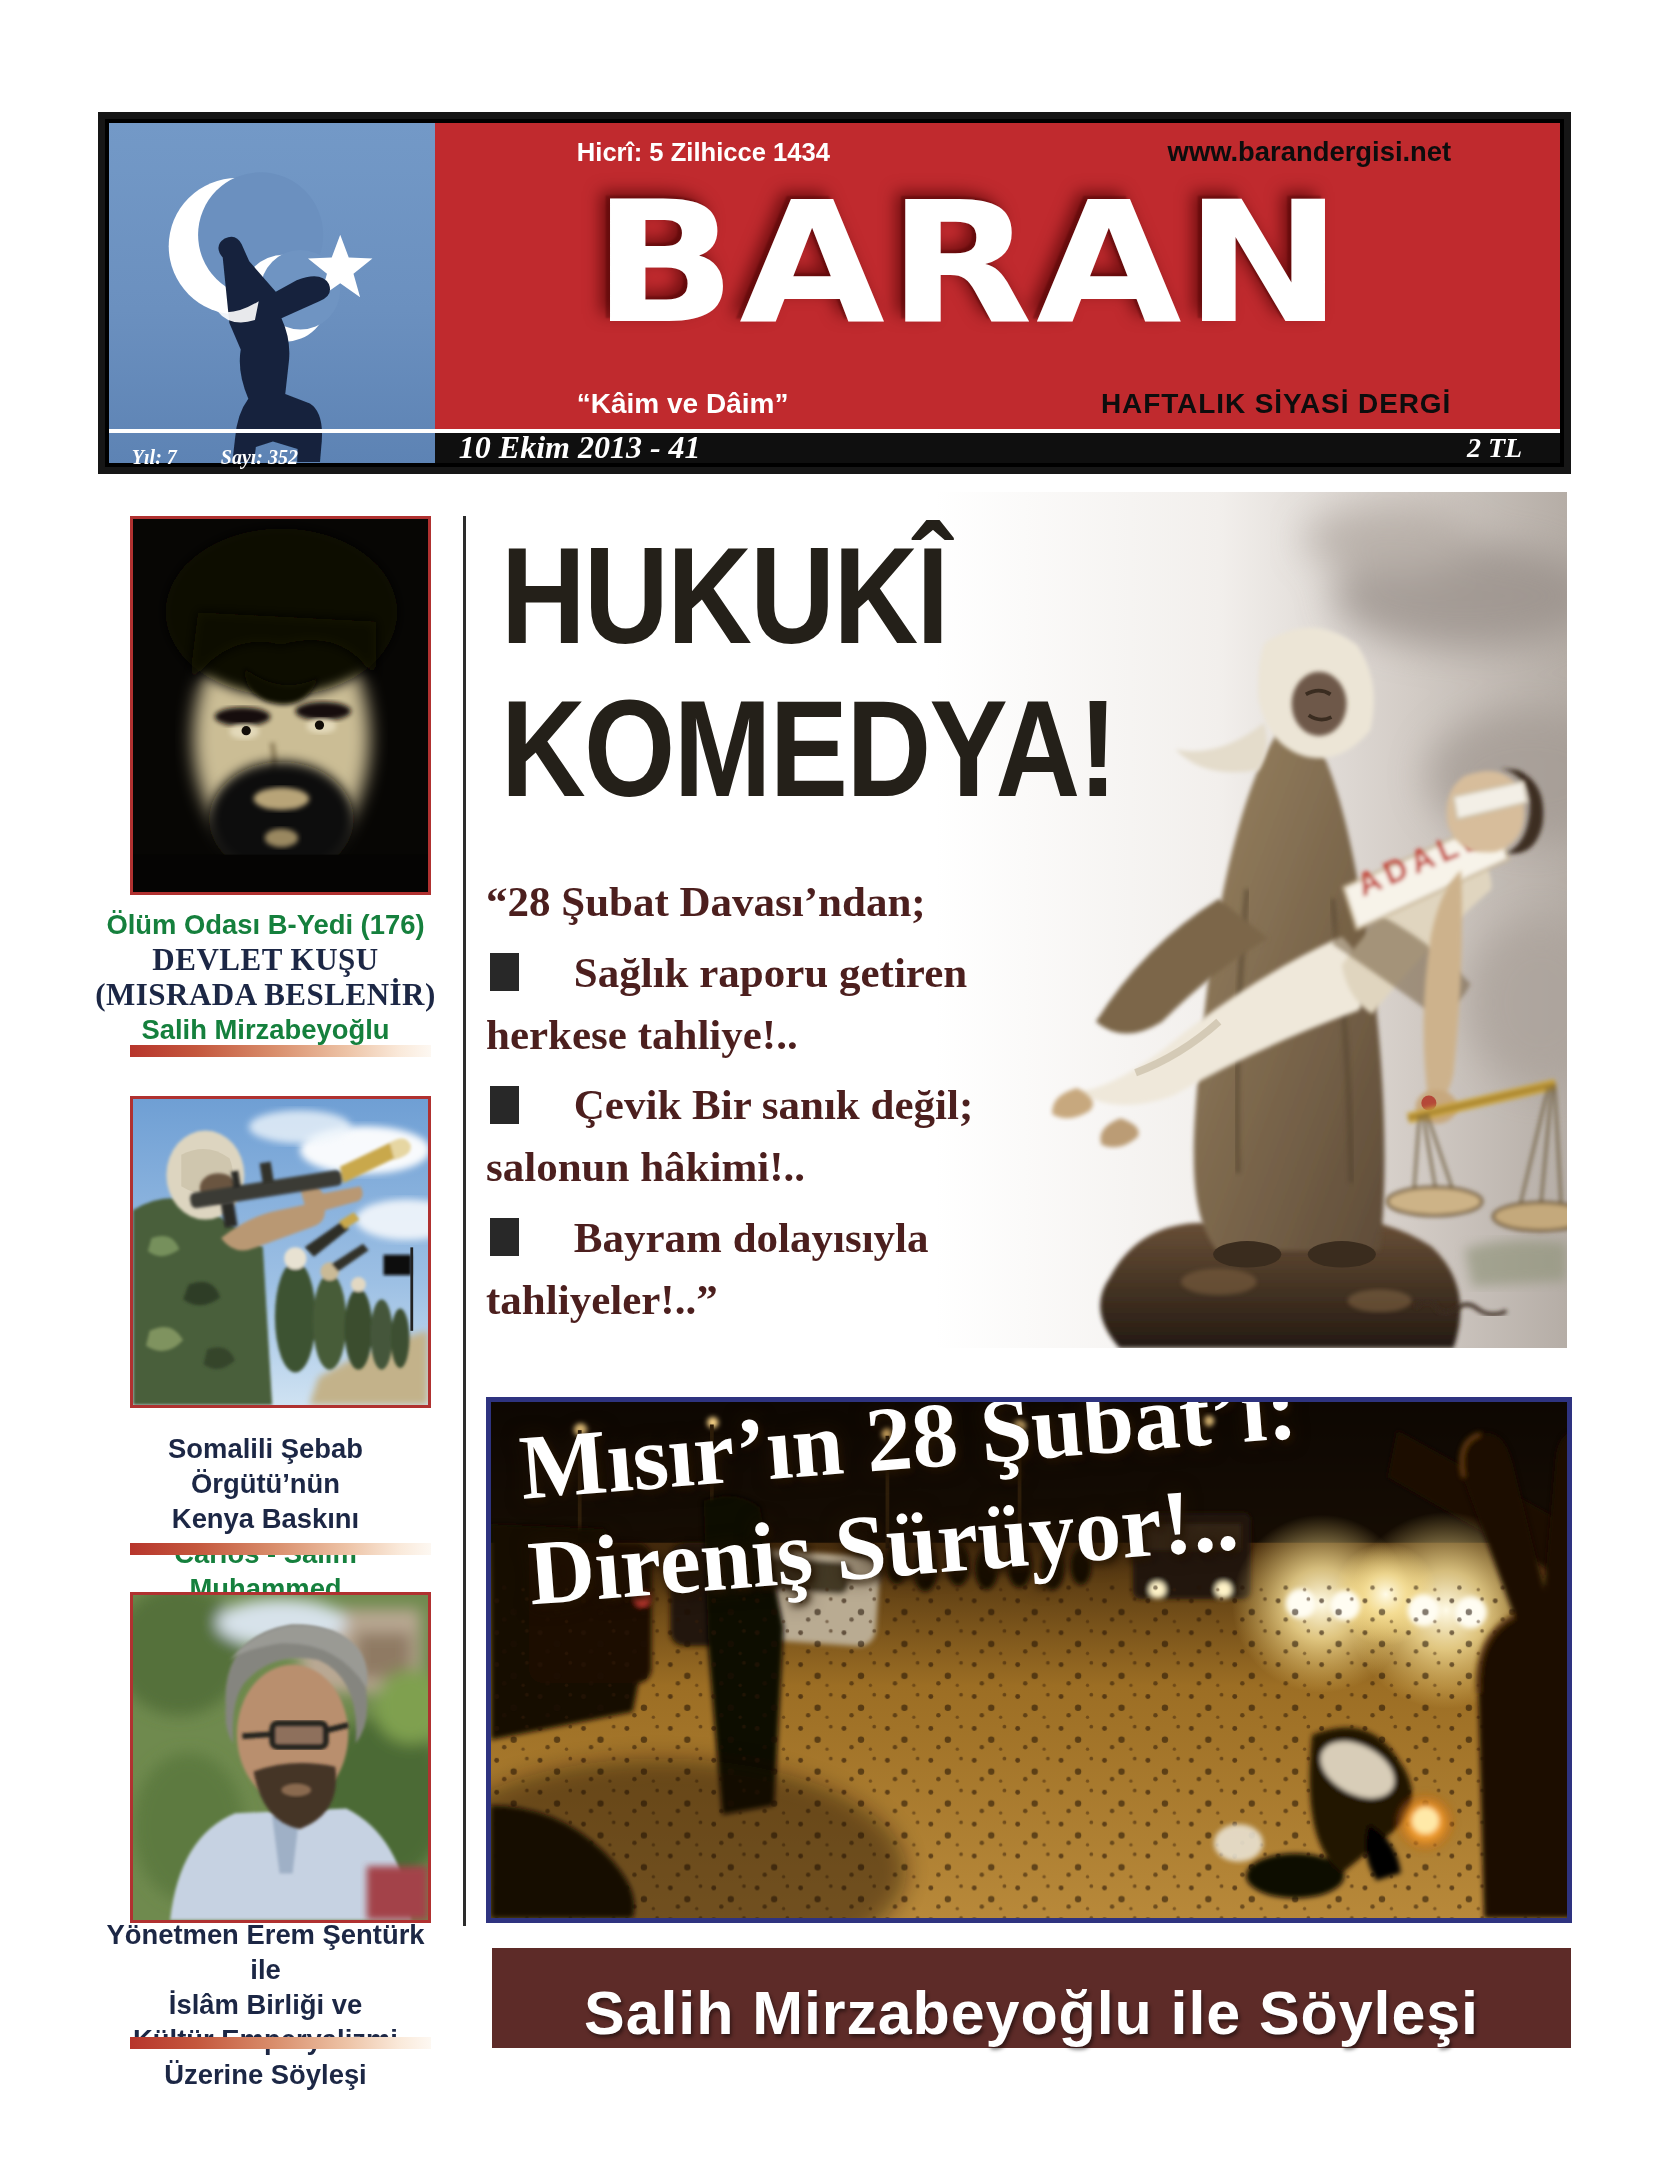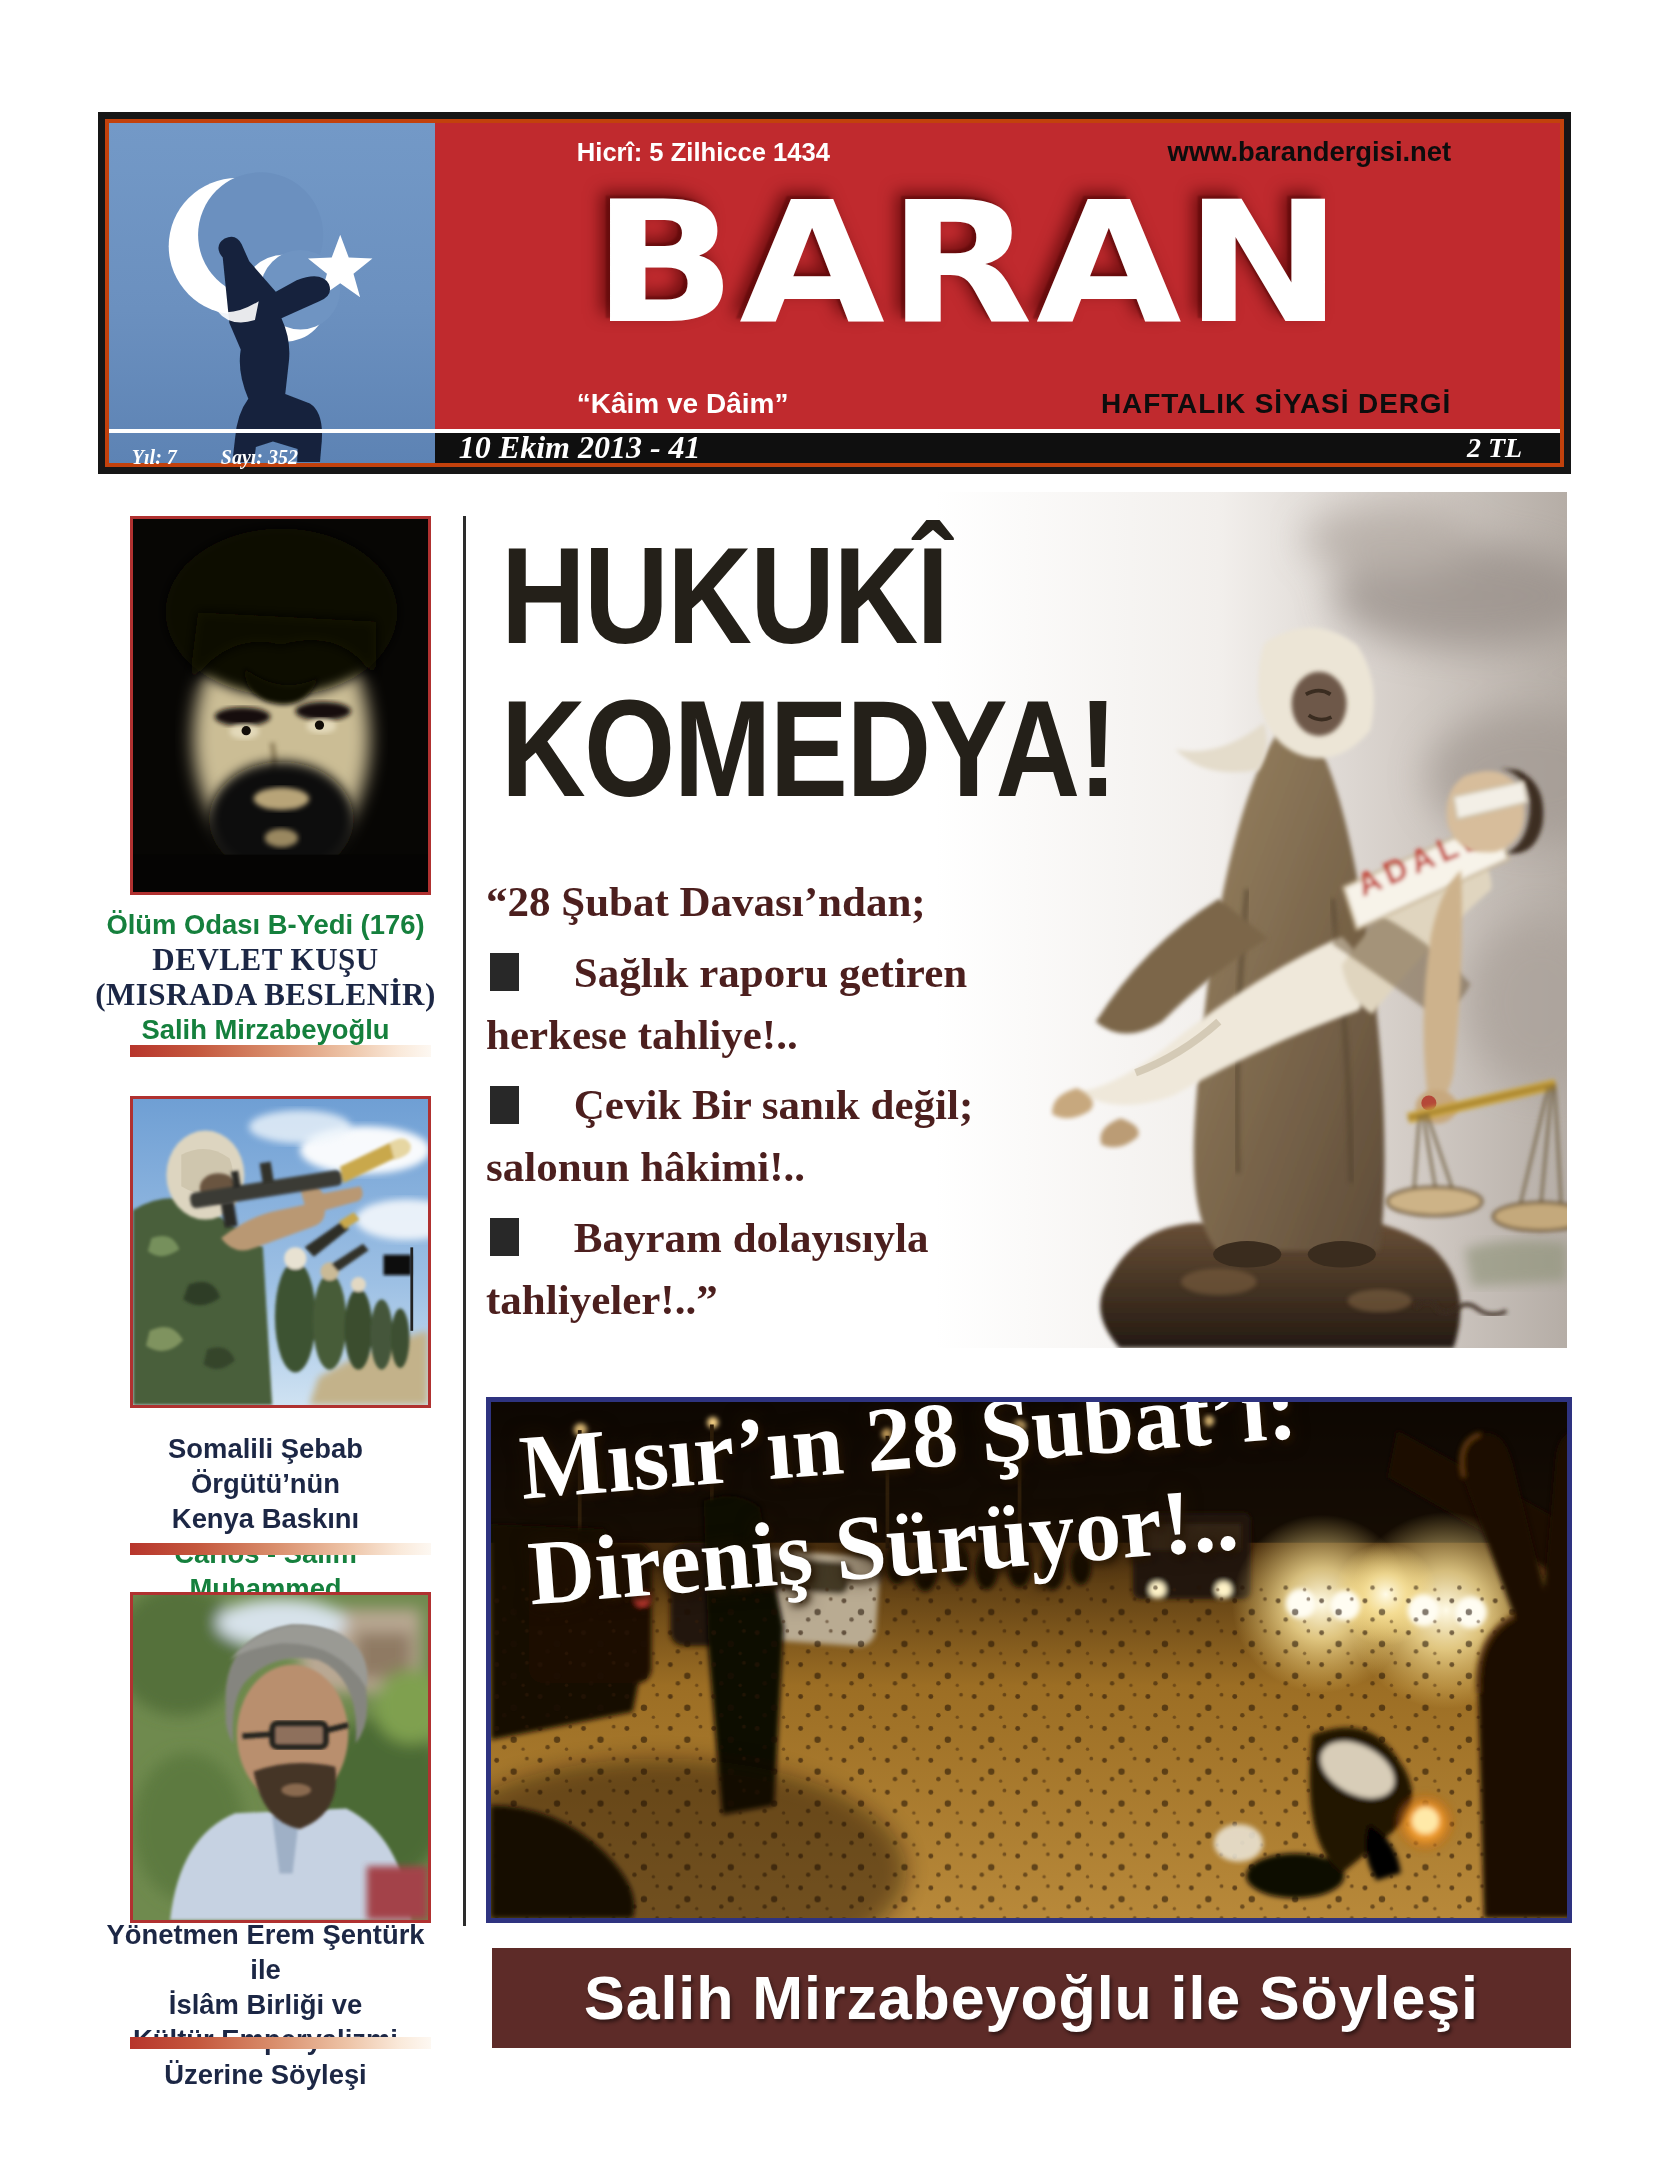--- a/index.html
+++ b/index.html
@@ -1,21 +1,21 @@
 <!DOCTYPE html>
 <html style="font-size:15px"><head>
 <meta charset="utf-8">
 <style>
   html,body{margin:0;padding:0;background:#e8e8e8;}
   .page{position:relative;width:1676px;height:2179px;background:#ffffff;
         font-family:"Liberation Sans",sans-serif;overflow:hidden;}
 
   
   .masthead{position:absolute;left:98px;top:112px;width:1473px;height:362px;
-            border:7.6px solid #161616;background:#c2410c;box-sizing:border-box;}
+            border:7.6px solid #161616;background:#000000;box-sizing:border-box;}
   .masthead-inner{position:absolute;left:3.8px;top:3.8px;right:3.8px;bottom:3.8px;}
   .logo-box{position:absolute;left:0;top:0;width:326px;height:100%;
             background:linear-gradient(180deg,#7399c7 0%,#6b90bf 55%,#5d83b4 100%);overflow:hidden;}
   .red-area{position:absolute;left:326px;top:0;right:0;height:calc(100% - 34px);
             background:#c02a2e;}
   .strip-line{position:absolute;left:0;right:0;bottom:30px;height:3.8px;background:#ffffff;}
   .strip-black{position:absolute;left:326px;right:0;bottom:0;height:30px;background:#0f0f0f;}
   .strip-year{position:absolute;left:23px;bottom:0.9px;width:301px;height:19px;
               color:#fff;font-family:"Liberation Serif",serif;font-style:italic;font-weight:bold;
               font-size:20px;line-height:29px;display:flex;gap:44px;margin-top:32px;}
@@ -74,21 +74,21 @@
 
   .egypt{position:absolute;left:486px;top:1397px;width:1086px;height:526px;
          border:5.7px solid #2e3380;box-sizing:border-box;overflow:hidden;z-index:2;background:#1a1006;}
   .egypt svg{position:absolute;left:0;top:0;width:100%;height:100%;}
   .egypt-title{position:absolute;left:24.6px;top:13.2px;transform:rotate(-4.5deg);
                transform-origin:left top;color:#fff;font-family:"Liberation Serif",serif;
                font-weight:bold;font-size:92px;line-height:106px;white-space:nowrap;
                text-shadow:0 0 19px rgba(35,20,5,.95),2.8px 3.8px 7.6px rgba(35,20,0,.85);}
 
   .banner{position:absolute;left:492px;top:1948px;width:1079px;height:100px;background:#5d2b28;
-          display:flex;align-items:center;justify-content:center;z-index:2;}
+          display:flex;align-items:flex-end;justify-content:center;z-index:2;}
   .banner-text{color:#fff;font-weight:bold;font-size:61px;letter-spacing:0.9px;
                text-shadow:1.9px 2.8px 3.8px rgba(0,0,0,.45);}
 </style>
 </head>
 <body>
 
 <div class="page">
 
   <div class="masthead">
     <div class="masthead-inner">

